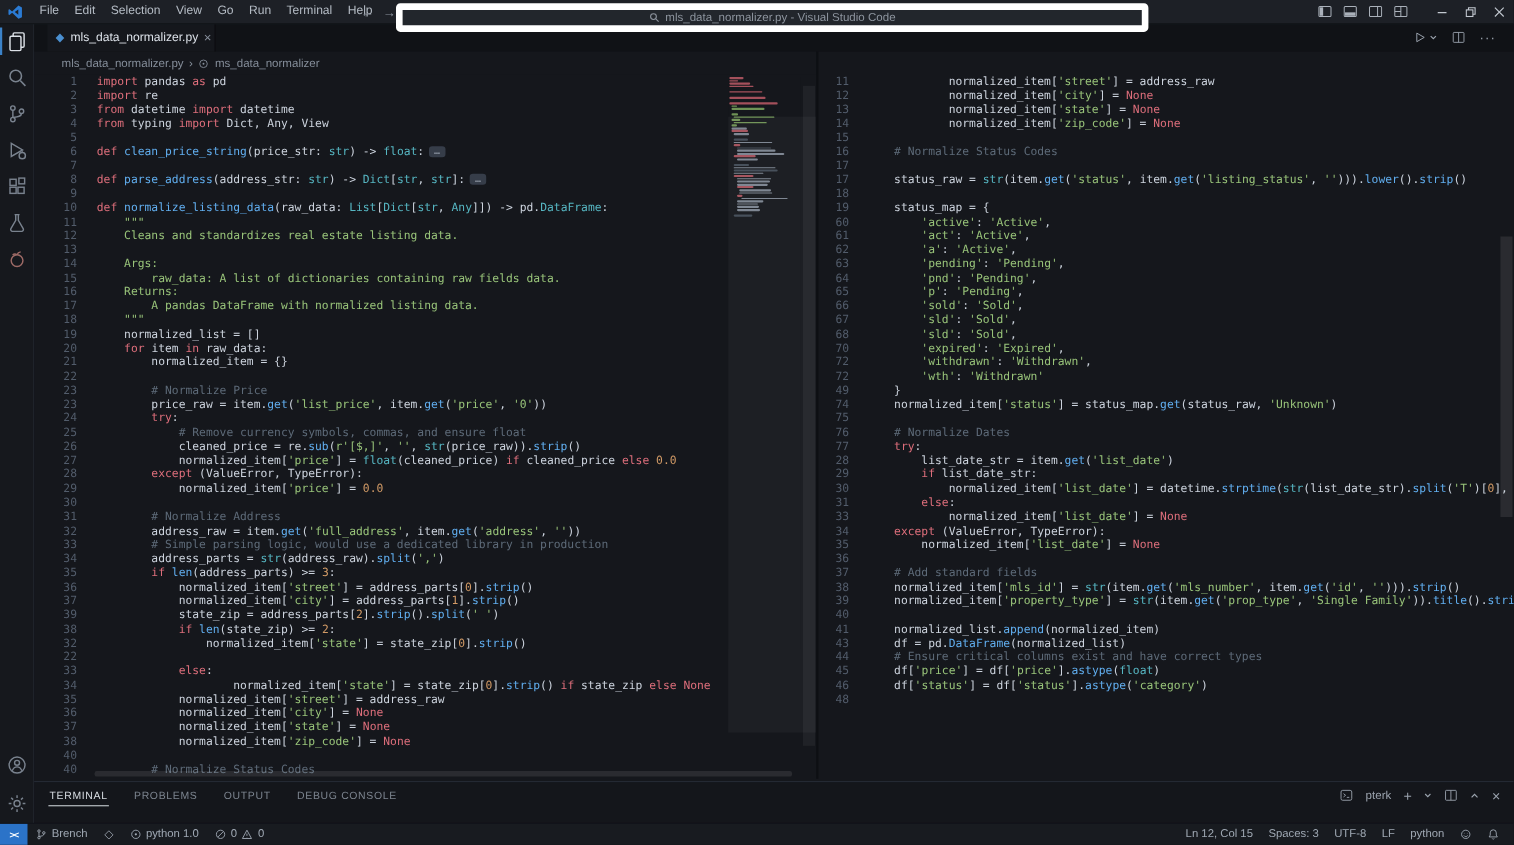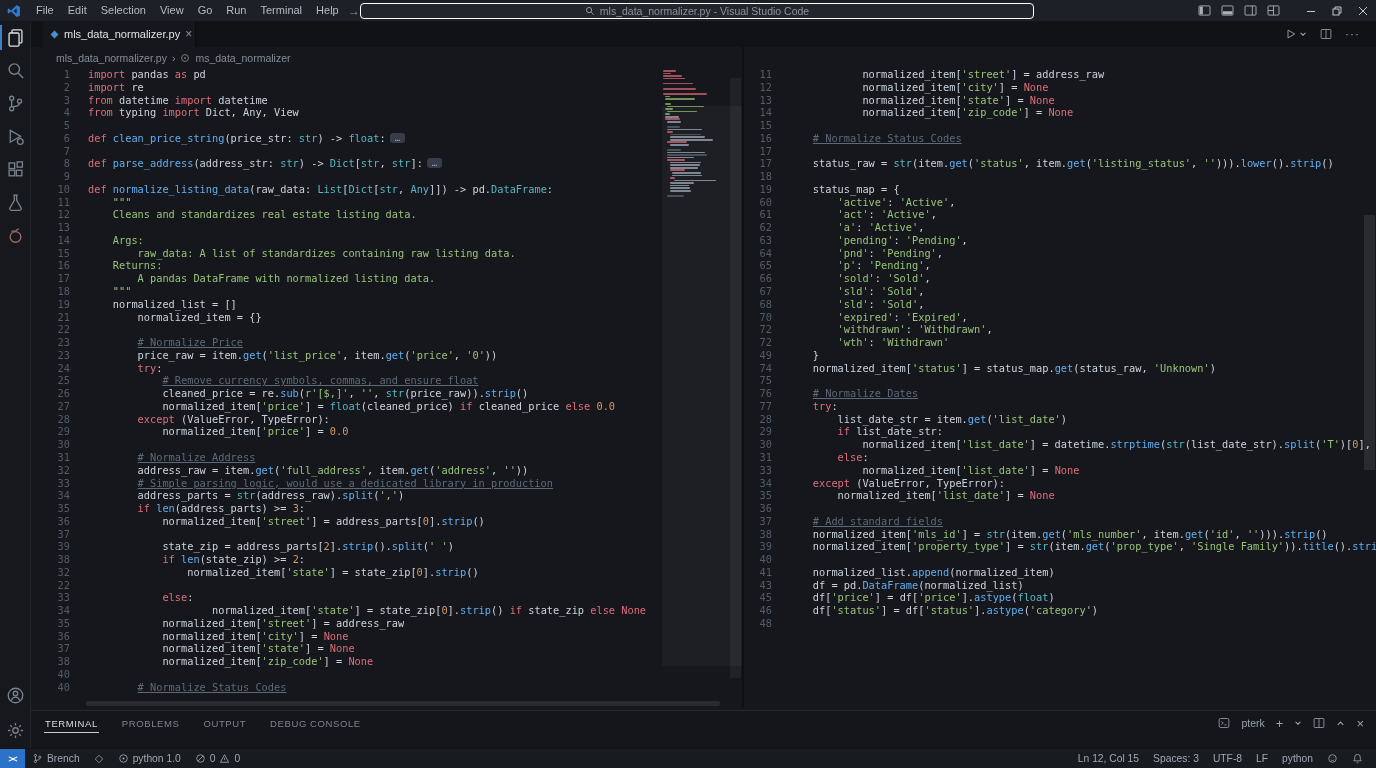--- a/index.html
+++ b/index.html
@@ -3,21 +3,21 @@
 <meta charset="utf-8">
 <style>
   html,body{margin:0;padding:0;}
   body{width:1376px;height:768px;overflow:hidden;background:#15171c;font-family:"Liberation Sans",sans-serif;position:relative;-webkit-font-smoothing:antialiased;}
   svg{display:block;}
   
   #titlebar{position:absolute;top:0;left:0;right:0;height:21px;background:#1d2026;display:flex;align-items:center;color:#b4bbc4;font-size:11px;z-index:9;border-bottom:1px solid #121419;}
   #vscode-logo{margin:0 8px 0 7px;}
   .menu-item{padding:0 7px;cursor:default;line-height:21px;}
   .nav-arrows{position:absolute;left:328px;top:0;height:21px;display:flex;align-items:center;gap:8px;color:#8b929c;font-size:12px;}
-  #cmdcenter{position:absolute;left:360px;top:3px;width:672px;height:14px;background:#22262c;border:1px solid #ffffff;border-radius:4px;display:flex;align-items:center;justify-content:center;color:#8d949e;font-size:10.5px;gap:5px;}
+  #cmdcenter{position:absolute;left:360px;top:3px;width:672px;height:14px;background:#22262c;border:6px solid #ffffff;border-radius:4px;display:flex;align-items:center;justify-content:center;color:#8d949e;font-size:10.5px;gap:5px;}
   #win-controls{position:absolute;right:0;top:0;height:21px;display:flex;align-items:center;}
   .wc{width:26px;height:21px;display:flex;align-items:center;justify-content:center;color:#aab1ba;}
   .layout-icons{display:flex;gap:10px;margin-right:18px;align-items:center;}
   
   #activitybar{position:absolute;left:0;top:21px;bottom:20px;width:30px;background:#16181d;border-right:1px solid #1f232a;display:flex;flex-direction:column;align-items:center;z-index:8;}
   .act-icon{width:30px;height:33px;display:flex;align-items:center;justify-content:center;color:#79828e;position:relative;}
   .act-icon.active{color:#dde2e8;}
   .act-icon.active::before{content:"";position:absolute;left:0;top:4px;bottom:4px;width:2px;background:#3b82c8;}
   #activitybar .spacer{flex:1;}
   
@@ -30,21 +30,21 @@
   
   .pane{position:absolute;top:68px;height:640px;overflow:hidden;font-family:"DejaVu Sans Mono",monospace;font-size:10.3px;}
   #pane-left{left:30px;width:712px;}
   #pane-right{left:744px;width:632px;}
   #pane-divider{position:absolute;left:742px;top:47px;width:2px;height:661px;background:#0d0f13;}
   .code-row{display:flex;height:12.78px;line-height:12.78px;white-space:pre;}
   .gutter{color:#525c6b;text-align:right;flex:none;}
   #pane-left .gutter{width:40px;padding-right:18px;}
   #pane-right .gutter{width:28px;padding-right:16px;}
   .code-text{flex:none;}
-  .tk-k{color:#dd6e7b;} .tk-f{color:#61aeef;} .tk-s{color:#98c379;} .tk-c{color:#5d6a78;text-decoration:underline;}
+  .tk-k{color:#dd6e7b;} .tk-f{color:#61aeef;} .tk-s{color:#98c379;} .tk-c{color:#5d6a78;}
   .tk-t{color:#56b6c2;} .tk-o{color:#d19a66;} .tk-n{color:#dd6e7b;} .tk-w{color:#ccd3dd;}
   .tk-F{display:inline-block;background:#363d49;color:#9aa3b0;border-radius:3px;font-size:9px;line-height:10px;padding:0 5px;margin-left:4px;vertical-align:1px;}
   
   #minimap{position:absolute;top:2px;right:14px;width:66px;height:520px;background:#15171c;}
   .mm-bar{position:absolute;height:1.7px;border-radius:1px;opacity:.85;}
   #mm-slider{position:absolute;top:38px;right:0;width:80px;height:560px;background:rgba(255,255,255,.035);}
   .vscroll{position:absolute;top:0;right:0;width:13px;height:100%;}
   .vscroll .thumb{position:absolute;left:1px;right:1px;background:rgba(255,255,255,.07);}
   #hscroll-left{position:absolute;bottom:2px;left:56px;width:634px;height:5px;background:rgba(255,255,255,.09);border-radius:2px;}
   
@@ -241,43 +241,44 @@
       <div class="code-row"><span class="gutter">5</span><span class="code-text"></span></div>
       <div class="code-row"><span class="gutter">6</span><span class="code-text"><span class="tk-k">def</span><span class="tk-w"> </span><span class="tk-f">clean_price_string</span><span class="tk-w">(price_str: </span><span class="tk-t">str</span><span class="tk-w">) -&gt; </span><span class="tk-t">float</span><span class="tk-w">:</span><span class="tk-F">…</span></span></div>
       <div class="code-row"><span class="gutter">7</span><span class="code-text"></span></div>
       <div class="code-row"><span class="gutter">8</span><span class="code-text"><span class="tk-k">def</span><span class="tk-w"> </span><span class="tk-f">parse_address</span><span class="tk-w">(address_str: </span><span class="tk-t">str</span><span class="tk-w">) -&gt; </span><span class="tk-t">Dict</span><span class="tk-w">[</span><span class="tk-t">str</span><span class="tk-w">, </span><span class="tk-t">str</span><span class="tk-w">]:</span><span class="tk-F">…</span></span></div>
       <div class="code-row"><span class="gutter">9</span><span class="code-text"></span></div>
       <div class="code-row"><span class="gutter">10</span><span class="code-text"><span class="tk-k">def</span><span class="tk-w"> </span><span class="tk-f">normalize_listing_data</span><span class="tk-w">(raw_data: </span><span class="tk-t">List</span><span class="tk-w">[</span><span class="tk-t">Dict</span><span class="tk-w">[</span><span class="tk-t">str</span><span class="tk-w">, </span><span class="tk-t">Any</span><span class="tk-w">]]) -&gt; pd.</span><span class="tk-t">DataFrame</span><span class="tk-w">:</span></span></div>
       <div class="code-row"><span class="gutter">11</span><span class="code-text">    <span class="tk-s">"""</span></span></div>
       <div class="code-row"><span class="gutter">12</span><span class="code-text">    <span class="tk-s">Cleans and standardizes real estate listing data.</span></span></div>
       <div class="code-row"><span class="gutter">13</span><span class="code-text"></span></div>
       <div class="code-row"><span class="gutter">14</span><span class="code-text">    <span class="tk-s">Args:</span></span></div>
-      <div class="code-row"><span class="gutter">15</span><span class="code-text">        <span class="tk-s">raw_data: A list of standardizes containing raw listing data.</span></span></div>
+      <div class="code-row"><span class="gutter">15</span><span class="code-text">        <span class="tk-s">raw_data: A list of dictionaries containing raw fields data.</span></span></div>
       <div class="code-row"><span class="gutter">16</span><span class="code-text">    <span class="tk-s">Returns:</span></span></div>
       <div class="code-row"><span class="gutter">17</span><span class="code-text">        <span class="tk-s">A pandas DataFrame with normalized listing data.</span></span></div>
       <div class="code-row"><span class="gutter">18</span><span class="code-text">    <span class="tk-s">"""</span></span></div>
       <div class="code-row"><span class="gutter">19</span><span class="code-text">    <span class="tk-w">normalized_list = []</span></span></div>
+      <div class="code-row"><span class="gutter">20</span><span class="code-text">    <span class="tk-k">for</span><span class="tk-w"> item </span><span class="tk-k">in</span><span class="tk-w"> raw_data:</span></span></div>
       <div class="code-row"><span class="gutter">21</span><span class="code-text">        <span class="tk-w">normalized_item = {}</span></span></div>
       <div class="code-row"><span class="gutter">22</span><span class="code-text"></span></div>
       <div class="code-row"><span class="gutter">23</span><span class="code-text">        <span class="tk-c"># Normalize Price</span></span></div>
       <div class="code-row"><span class="gutter">23</span><span class="code-text">        <span class="tk-w">price_raw = item.</span><span class="tk-f">get</span><span class="tk-w">(</span><span class="tk-s">'list_price'</span><span class="tk-w">, item.</span><span class="tk-f">get</span><span class="tk-w">(</span><span class="tk-s">'price'</span><span class="tk-w">, </span><span class="tk-s">'0'</span><span class="tk-w">))</span></span></div>
       <div class="code-row"><span class="gutter">24</span><span class="code-text">        <span class="tk-k">try</span><span class="tk-w">:</span></span></div>
       <div class="code-row"><span class="gutter">25</span><span class="code-text">            <span class="tk-c"># Remove currency symbols, commas, and ensure float</span></span></div>
       <div class="code-row"><span class="gutter">26</span><span class="code-text">            <span class="tk-w">cleaned_price = re.</span><span class="tk-f">sub</span><span class="tk-w">(</span><span class="tk-s">r'[$,]'</span><span class="tk-w">, </span><span class="tk-s">''</span><span class="tk-w">, </span><span class="tk-t">str</span><span class="tk-w">(price_raw)).</span><span class="tk-f">strip</span><span class="tk-w">()</span></span></div>
       <div class="code-row"><span class="gutter">27</span><span class="code-text">            <span class="tk-w">normalized_item[</span><span class="tk-s">'price'</span><span class="tk-w">] = </span><span class="tk-t">float</span><span class="tk-w">(cleaned_price) </span><span class="tk-k">if</span><span class="tk-w"> cleaned_price </span><span class="tk-k">else</span><span class="tk-w"> </span><span class="tk-o">0.0</span></span></div>
       <div class="code-row"><span class="gutter">28</span><span class="code-text">        <span class="tk-k">except</span><span class="tk-w"> (ValueError, TypeError):</span></span></div>
       <div class="code-row"><span class="gutter">29</span><span class="code-text">            <span class="tk-w">normalized_item[</span><span class="tk-s">'price'</span><span class="tk-w">] = </span><span class="tk-o">0.0</span></span></div>
       <div class="code-row"><span class="gutter">30</span><span class="code-text"></span></div>
       <div class="code-row"><span class="gutter">31</span><span class="code-text">        <span class="tk-c"># Normalize Address</span></span></div>
       <div class="code-row"><span class="gutter">32</span><span class="code-text">        <span class="tk-w">address_raw = item.</span><span class="tk-f">get</span><span class="tk-w">(</span><span class="tk-s">'full_address'</span><span class="tk-w">, item.</span><span class="tk-f">get</span><span class="tk-w">(</span><span class="tk-s">'address'</span><span class="tk-w">, </span><span class="tk-s">''</span><span class="tk-w">))</span></span></div>
       <div class="code-row"><span class="gutter">33</span><span class="code-text">        <span class="tk-c"># Simple parsing logic, would use a dedicated library in production</span></span></div>
       <div class="code-row"><span class="gutter">34</span><span class="code-text">        <span class="tk-w">address_parts = </span><span class="tk-t">str</span><span class="tk-w">(address_raw).</span><span class="tk-f">split</span><span class="tk-w">(</span><span class="tk-s">','</span><span class="tk-w">)</span></span></div>
       <div class="code-row"><span class="gutter">35</span><span class="code-text">        <span class="tk-k">if</span><span class="tk-w"> </span><span class="tk-f">len</span><span class="tk-w">(address_parts) &gt;= </span><span class="tk-o">3</span><span class="tk-w">:</span></span></div>
       <div class="code-row"><span class="gutter">36</span><span class="code-text">            <span class="tk-w">normalized_item[</span><span class="tk-s">'street'</span><span class="tk-w">] = address_parts[</span><span class="tk-o">0</span><span class="tk-w">].</span><span class="tk-f">strip</span><span class="tk-w">()</span></span></div>
-      <div class="code-row"><span class="gutter">37</span></div>
+      <div class="code-row"><span class="gutter">37</span><span class="code-text">            <span class="tk-w">normalized_item[</span><span class="tk-s">'city'</span><span class="tk-w">] = address_parts[</span><span class="tk-o">1</span><span class="tk-w">].</span><span class="tk-f">strip</span><span class="tk-w">()</span></span></div>
       <div class="code-row"><span class="gutter">39</span><span class="code-text">            <span class="tk-w">state_zip = address_parts[</span><span class="tk-o">2</span><span class="tk-w">].</span><span class="tk-f">strip</span><span class="tk-w">().</span><span class="tk-f">split</span><span class="tk-w">(</span><span class="tk-s">' '</span><span class="tk-w">)</span></span></div>
       <div class="code-row"><span class="gutter">38</span><span class="code-text">            <span class="tk-k">if</span><span class="tk-w"> </span><span class="tk-f">len</span><span class="tk-w">(state_zip) &gt;= </span><span class="tk-o">2</span><span class="tk-w">:</span></span></div>
       <div class="code-row"><span class="gutter">32</span><span class="code-text">                <span class="tk-w">normalized_item[</span><span class="tk-s">'state'</span><span class="tk-w">] = state_zip[</span><span class="tk-o">0</span><span class="tk-w">].</span><span class="tk-f">strip</span><span class="tk-w">()</span></span></div>
       <div class="code-row"><span class="gutter">22</span></div>
       <div class="code-row"><span class="gutter">33</span><span class="code-text">            <span class="tk-k">else</span><span class="tk-w">:</span></span></div>
       <div class="code-row"><span class="gutter">34</span><span class="code-text">                    <span class="tk-w">normalized_item[</span><span class="tk-s">'state'</span><span class="tk-w">] = state_zip[</span><span class="tk-o">0</span><span class="tk-w">].</span><span class="tk-f">strip</span><span class="tk-w">() </span><span class="tk-k">if</span><span class="tk-w"> state_zip </span><span class="tk-k">else</span><span class="tk-w"> </span><span class="tk-n">None</span></span></div>
       <div class="code-row"><span class="gutter">35</span><span class="code-text">            <span class="tk-w">normalized_item[</span><span class="tk-s">'street'</span><span class="tk-w">] = address_raw</span></span></div>
       <div class="code-row"><span class="gutter">36</span><span class="code-text">            <span class="tk-w">normalized_item[</span><span class="tk-s">'city'</span><span class="tk-w">] = </span><span class="tk-n">None</span></span></div>
       <div class="code-row"><span class="gutter">37</span><span class="code-text">            <span class="tk-w">normalized_item[</span><span class="tk-s">'state'</span><span class="tk-w">] = </span><span class="tk-n">None</span></span></div>
       <div class="code-row"><span class="gutter">38</span><span class="code-text">            <span class="tk-w">normalized_item[</span><span class="tk-s">'zip_code'</span><span class="tk-w">] = </span><span class="tk-n">None</span></span></div>
@@ -372,20 +373,21 @@
       <div class="code-row"><span class="gutter">33</span><span class="code-text">            <span class="tk-w">normalized_item[</span><span class="tk-s">'list_date'</span><span class="tk-w">] = </span><span class="tk-n">None</span></span></div>
       <div class="code-row"><span class="gutter">34</span><span class="code-text">    <span class="tk-k">except</span><span class="tk-w"> (ValueError, TypeError):</span></span></div>
       <div class="code-row"><span class="gutter">35</span><span class="code-text">        <span class="tk-w">normalized_item[</span><span class="tk-s">'list_date'</span><span class="tk-w">] = </span><span class="tk-n">None</span></span></div>
       <div class="code-row"><span class="gutter">36</span><span class="code-text"></span></div>
       <div class="code-row"><span class="gutter">37</span><span class="code-text">    <span class="tk-c"># Add standard fields</span></span></div>
       <div class="code-row"><span class="gutter">38</span><span class="code-text">    <span class="tk-w">normalized_item[</span><span class="tk-s">'mls_id'</span><span class="tk-w">] = </span><span class="tk-t">str</span><span class="tk-w">(item.</span><span class="tk-f">get</span><span class="tk-w">(</span><span class="tk-s">'mls_number'</span><span class="tk-w">, item.</span><span class="tk-f">get</span><span class="tk-w">(</span><span class="tk-s">'id'</span><span class="tk-w">, </span><span class="tk-s">''</span><span class="tk-w">))).</span><span class="tk-f">strip</span><span class="tk-w">()</span></span></div>
       <div class="code-row"><span class="gutter">39</span><span class="code-text">    <span class="tk-w">normalized_item[</span><span class="tk-s">'property_type'</span><span class="tk-w">] = </span><span class="tk-t">str</span><span class="tk-w">(item.</span><span class="tk-f">get</span><span class="tk-w">(</span><span class="tk-s">'prop_type'</span><span class="tk-w">, </span><span class="tk-s">'Single Family'</span><span class="tk-w">)).</span><span class="tk-f">title</span><span class="tk-w">().</span><span class="tk-f">strip</span></span></div>
       <div class="code-row"><span class="gutter">40</span><span class="code-text"></span></div>
       <div class="code-row"><span class="gutter">41</span><span class="code-text">    <span class="tk-w">normalized_list.</span><span class="tk-f">append</span><span class="tk-w">(normalized_item)</span></span></div>
       <div class="code-row"><span class="gutter">43</span><span class="code-text">    <span class="tk-w">df = pd.</span><span class="tk-f">DataFrame</span><span class="tk-w">(normalized_list)</span></span></div>
+      <div class="code-row"><span class="gutter">44</span><span class="code-text">    <span class="tk-c"># Ensure critical columns exist and have correct types</span></span></div>
       <div class="code-row"><span class="gutter">45</span><span class="code-text">    <span class="tk-w">df[</span><span class="tk-s">'price'</span><span class="tk-w">] = df[</span><span class="tk-s">'price'</span><span class="tk-w">].</span><span class="tk-f">astype</span><span class="tk-w">(</span><span class="tk-t">float</span><span class="tk-w">)</span></span></div>
       <div class="code-row"><span class="gutter">46</span><span class="code-text">    <span class="tk-w">df[</span><span class="tk-s">'status'</span><span class="tk-w">] = df[</span><span class="tk-s">'status'</span><span class="tk-w">].</span><span class="tk-f">astype</span><span class="tk-w">(</span><span class="tk-s">'category'</span><span class="tk-w">)</span></span></div>
       <div class="code-row"><span class="gutter">48</span><span class="code-text"></span></div>
     </div>
   <div class="vscroll">
       <div class="thumb" style="top:147px;height:255px;background:rgba(255,255,255,.09);"></div>
     </div>
 </div>
 
 <div id="panel">

